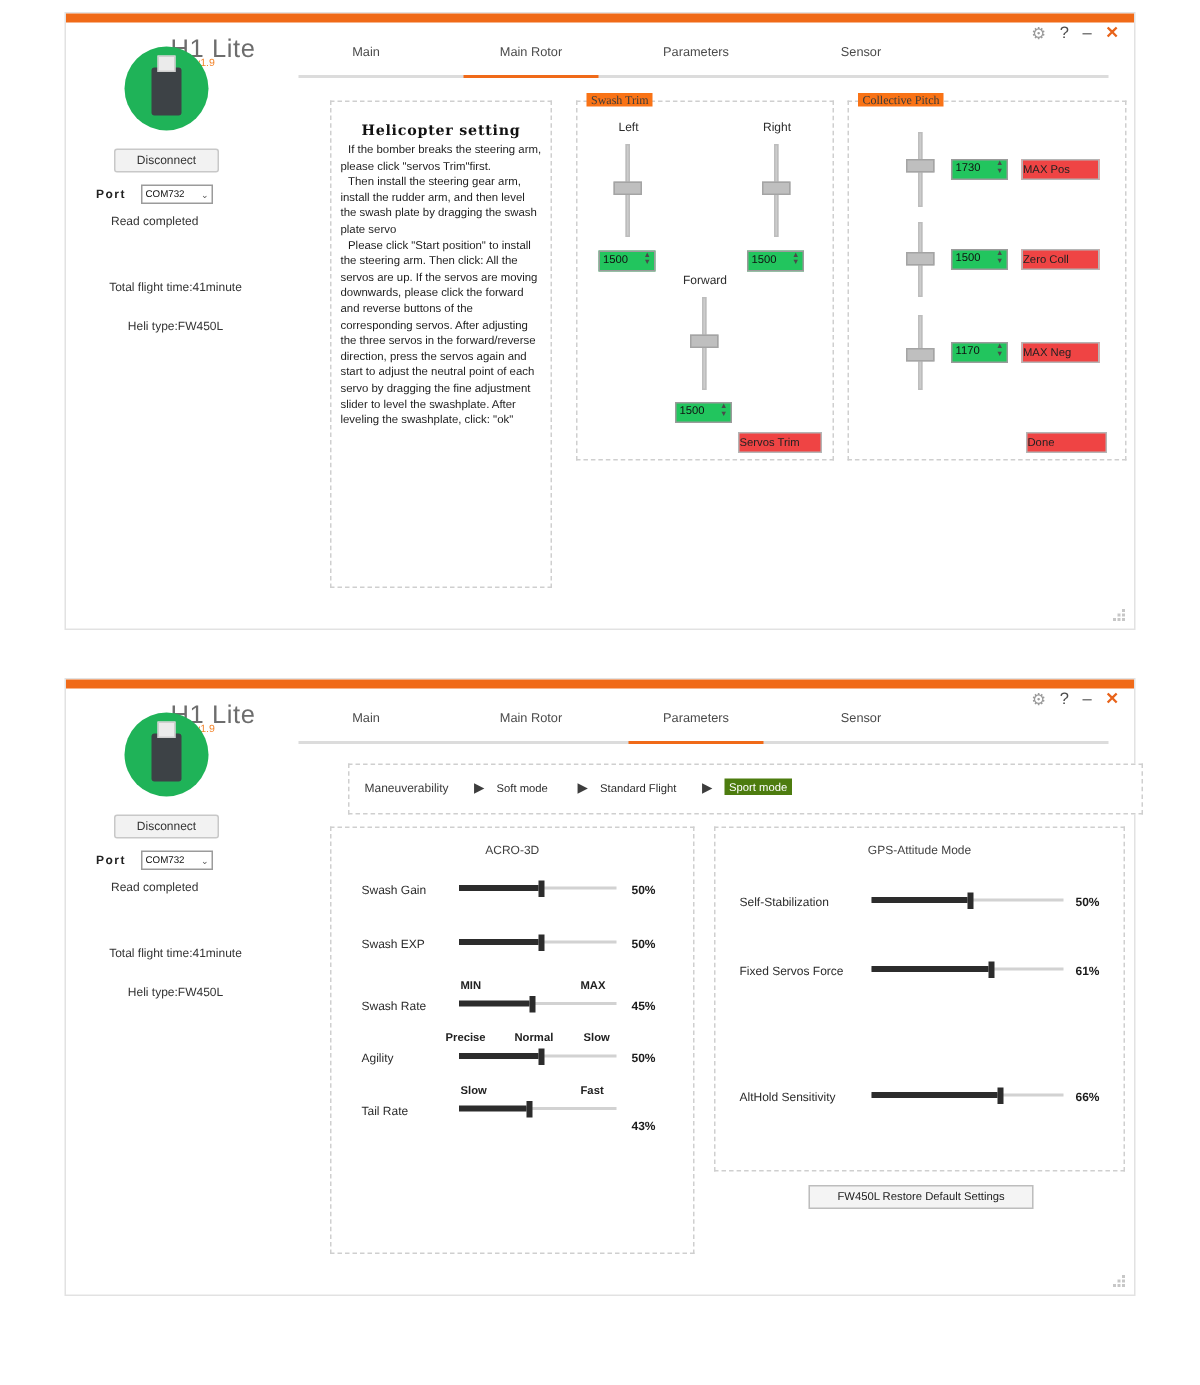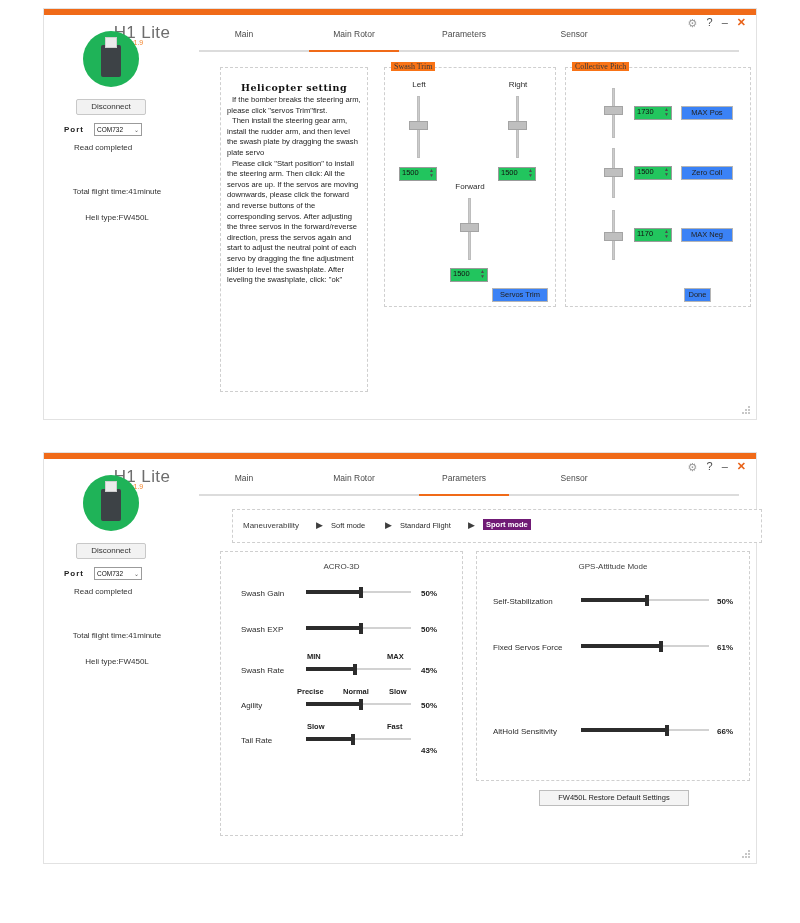--- a/index.html
+++ b/index.html
@@ -329,25 +329,24 @@
     display: flex;
     flex-direction: column;
     line-height: 5px;
     font-size: 5px;
     color: #4a4a4a;
   }
   .gbtn {
     position: absolute;
     height: 14px;
     border: 1px solid #b5b5b5;
-    background: #3b82f6;
+    background: #ef4444;
     box-sizing: border-box;
     font-size: 7.5px;
     color: #222;
-    text-align: center;
     line-height: 12px;
   }
 
   
   .maneuver {
     left: 188px;
     top: 56px;
     width: 530px;
     height: 34px;
   }
@@ -365,25 +364,24 @@
     color: #3d3d3d;
     line-height: 10px;
   }
   .mv-item {
     position: absolute;
     top: 11px;
     font-size: 7.5px;
     color: #2b2b2b;
   }
   .mv-item.sel {
-    background: #701a75;
+    background: #4d7c0f;
     color: #ffffff;
     padding: 1px 3px;
     top: 9px;
-    font-weight: bold;
   }
   .panel {
     position: absolute;
     border: 1px dashed #cfcfcf;
     box-sizing: border-box;
     background: #fff;
   }
   .panel-acro { left: 176px; top: 98px; width: 243px; height: 285px; }
   .panel-gps  { left: 432px; top: 98px; width: 274px; height: 230px; }
   .panel-title {
@@ -597,21 +595,21 @@
       </div>
       <div class="spin" style="left:68px; top:160px;">
         <span>1170</span>
         <span class="arrows">
             <span>▲</span>
             <span>▼</span>
           </span>
       </div>
       <div class="gbtn" style="left:115px; top:160px; width:52px;">MAX Neg</div>
 
-      <div class="gbtn" style="left:118px; top:220px; width:27px;">Done</div>
+      <div class="gbtn" style="left:118px; top:220px; width:54px;">Done</div>
     </div>
 
     <div class="grip">
       <i style="left:6px;top:0"></i>
         <i style="left:3px;top:3px"></i>
         <i style="left:6px;top:3px"></i>
       <i style="left:0;top:6px"></i>
         <i style="left:3px;top:6px"></i>
         <i style="left:6px;top:6px"></i>
     </div>

